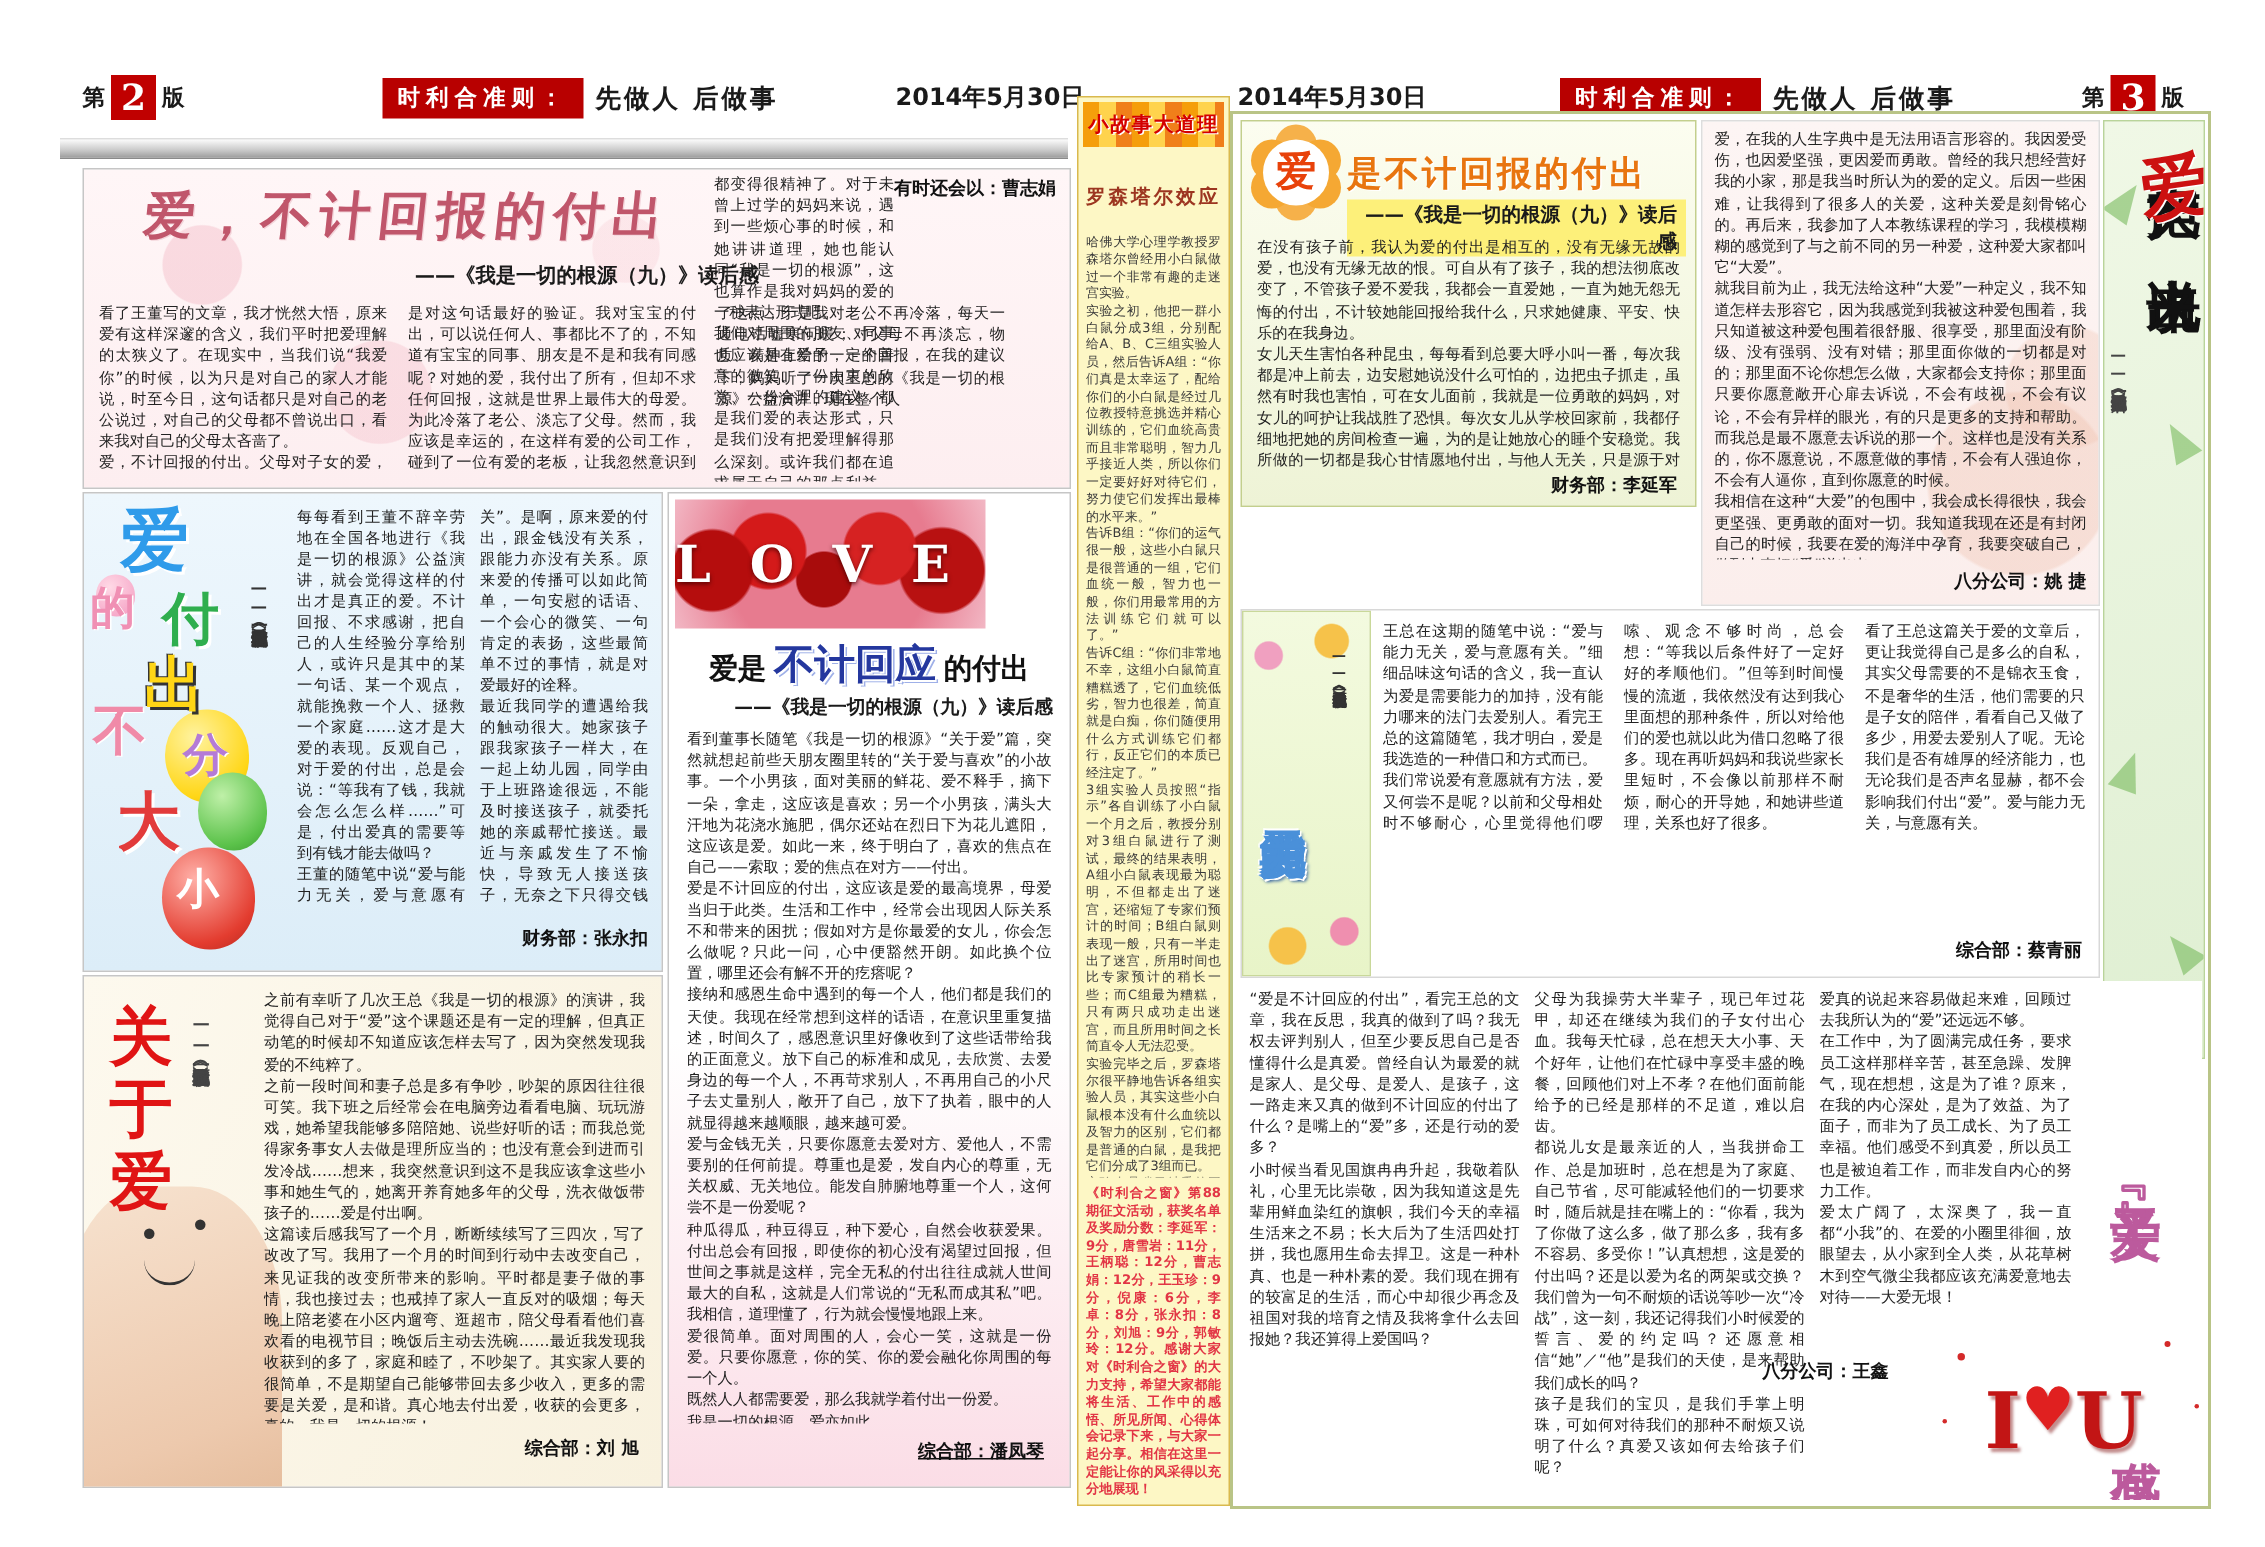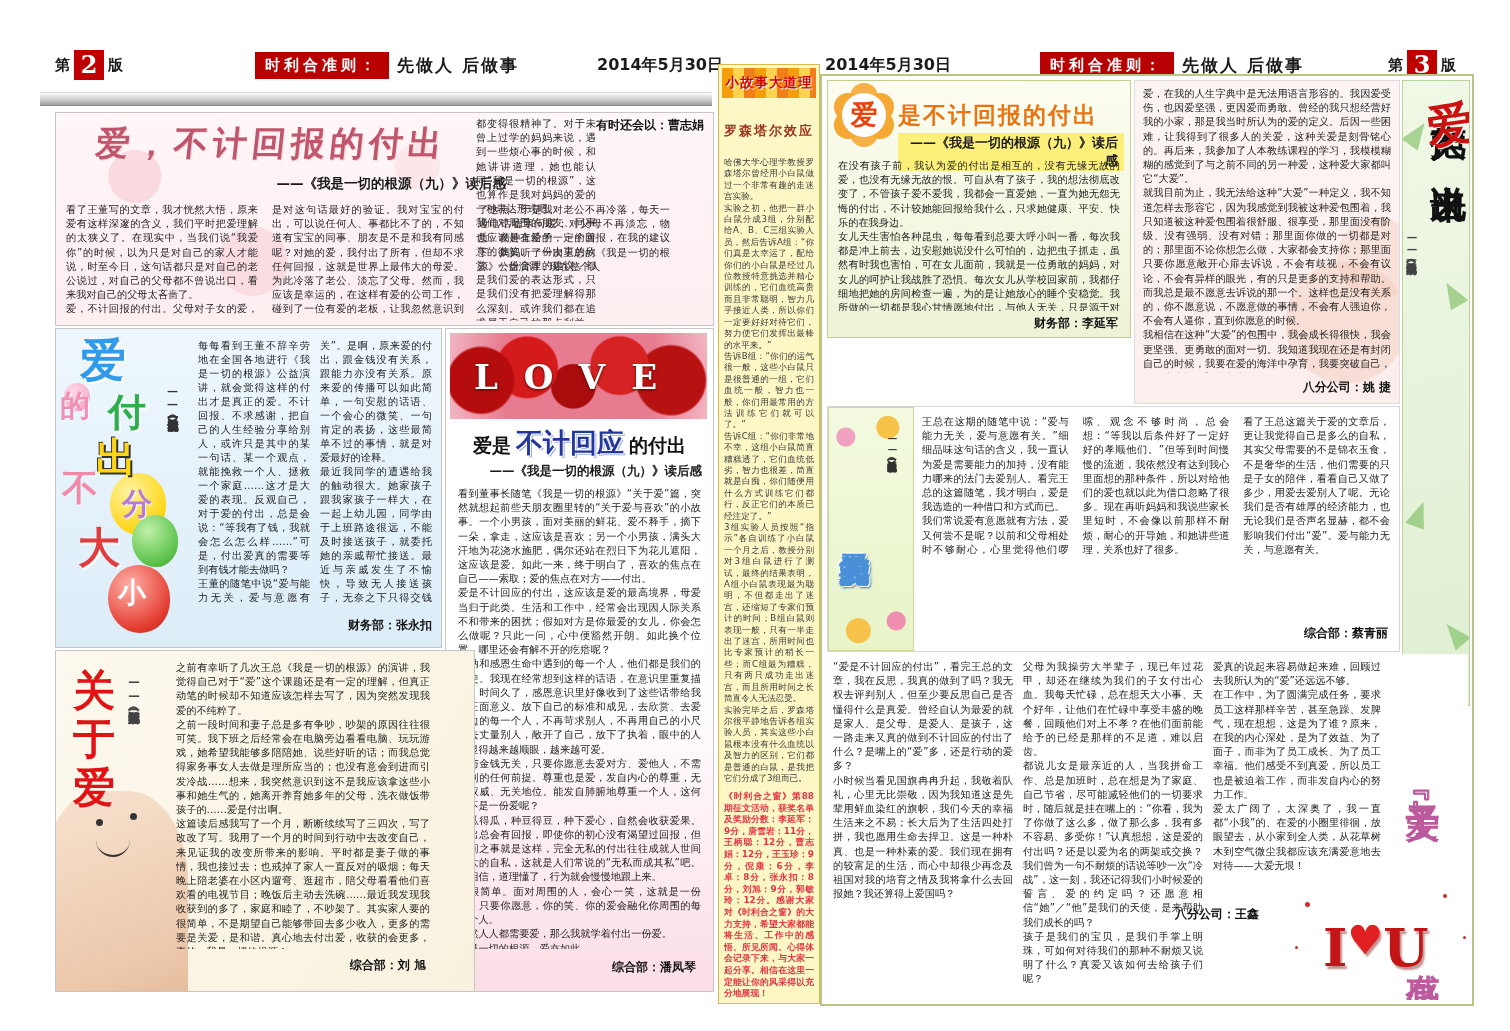--- a/index.html
+++ b/index.html
@@ -42,21 +42,21 @@
       radial-gradient(circle at 30% 40%,#d41a1a 0 16%,transparent 17%),
       radial-gradient(circle at 48% 62%,#a80c0c 0 15%,transparent 16%),
       radial-gradient(circle at 66% 38%,#d62222 0 16%,transparent 17%),
       radial-gradient(circle at 86% 55%,#b81111 0 15%,transparent 16%),
       radial-gradient(circle at 50% 50%,#e77b8f 0 60%,#f2b7c4);}
   .loveword{position:absolute;width:100%;text-align:center;color:#fff;font-family:"DejaVu Serif",serif;
             font-weight:bold;font-size:34px;letter-spacing:26px;text-shadow:0 1px 3px rgba(60,0,0,.8);}
   .a3-hl{font-size:27px;font-weight:bold;color:#24379e;text-shadow:1px 1px 0 #fff,-1px -1px 0 #fff,2px 2px 0 #9fb0e8;}
   .a3-tt{font-size:19px;font-weight:bold;color:#111;}
   
-  .a4{background:linear-gradient(120deg,#fdf9ee,#f8f1de);padding-left:33px;}
+  .a4{background:linear-gradient(120deg,#fdf9ee,#f8f1de);}
   .a4-title{font-size:42px;font-weight:bold;color:#e01414;line-height:1.15;text-align:center;}
   .finger{position:absolute;width:150px;height:230px;border-radius:60px 60px 0 0/110px 90px 0 0;
           background:linear-gradient(160deg,#f7e3d0,#edc9ad 70%,#e2b896);}
   .finger .eye{position:absolute;width:7px;height:7px;border-radius:50%;background:#333;}
   .finger .smile{position:absolute;width:34px;height:18px;border:2px solid #333;border-top:none;
                  border-left:none;border-right:none;border-radius:0 0 20px 20px;}
   
   .strip{position:absolute;background:#fdf7c5;border:1px solid #d9b94e;overflow:hidden;}
   .strip-hdr{background:repeating-linear-gradient(90deg,#f59e0b 0 11px,#ffd34d 11px 22px,#f07f1a 22px 33px);
              color:#d40000;font-weight:bold;font-size:13.5px;text-align:center;padding:6px 0;
@@ -162,38 +162,38 @@
     <span class="a2-ch" style="left:62px;top:250px;font-size:28px;color:#ffffff;">小</span>
     <span class="a2-ch" style="left:22px;top:198px;font-size:42px;color:#e23b3b;text-shadow:2px 2px 0 #fff;">大</span>
     <div class="abs vtext" style="left:108px;top:56px;height:246px;font-size:11px;font-weight:bold;color:#333;">——《我是一切的根源（九）》读后感</div>
     <div class="abs jt pre" style="left:142px;top:10px;width:234px;height:268px;column-count:2;column-gap:10px;font-size:10.2px;line-height:14px;overflow:hidden;">每每看到王董不辞辛劳地在全国各地进行《我是一切的根源》公益演讲，就会觉得这样的付出才是真正的爱。不计回报、不求感谢，把自己的人生经验分享给别人，或许只是其中的某一句话、某一个观点，就能挽救一个人、拯救一个家庭……这才是大爱的表现。反观自己，对于爱的付出，总是会说：“等我有了钱，我就会怎么怎么样……”可是，付出爱真的需要等到有钱才能去做吗？
 王董的随笔中说“爱与能力无关，爱与意愿有关”。是啊，原来爱的付出，跟金钱没有关系，跟能力亦没有关系。原来爱的传播可以如此简单，一句安慰的话语、一个会心的微笑、一句肯定的表扬，这些最简单不过的事情，就是对爱最好的诠释。
 最近我同学的遭遇给我的触动很大。她家孩子跟我家孩子一样大，在一起上幼儿园，同学由于上班路途很远，不能及时接送孩子，就委托她的亲戚帮忙接送。最近与亲戚发生了不愉快，导致无人接送孩子，无奈之下只得交钱让老师多看一会儿。这件事，不禁让我想到了自己，在公司上班已经七年半了，经历了结婚、生子，我却从没有因为孩子或者家庭的事情而为难过。感谢王总的大爱，感谢公司对我的照顾，给了我生活保障的同时，还让我的生活这么幸福！爱是可以传递的，我会把王总给我的爱带给身边的每个人，让越来越多的人受益！</div>
     <div class="abs byline" style="left:236px;top:288px;width:140px;">财务部：张永扣</div>
   </div>
 
   <div class="art a3" style="left:445px;top:328px;width:267px;height:662px;">
-    <div class="loveband" style="left:4px;top:4px;width:257px;height:86px;">
+    <div class="loveband" style="left:4px;top:4px;width:207px;height:86px;">
       <div class="loveword" style="top:24px;">LOVE</div>
     </div>
     <div class="abs" style="left:0;top:96px;width:267px;text-align:center;">
       <span class="a3-tt">爱是</span>
       <span class="a3-hl">不计回应</span>
       <span class="a3-tt">的付出</span>
     </div>
     <div class="abs" style="left:30px;top:134px;width:226px;text-align:right;font-weight:bold;font-size:12.5px;">——《我是一切的根源（九）》读后感</div>
     <div class="abs jt pre xs" style="left:12px;top:158px;width:243px;height:462px;overflow:hidden;">看到董事长随笔《我是一切的根源》“关于爱”篇，突然就想起前些天朋友圈里转的“关于爱与喜欢”的小故事。一个小男孩，面对美丽的鲜花、爱不释手，摘下一朵，拿走，这应该是喜欢；另一个小男孩，满头大汗地为花浇水施肥，偶尔还站在烈日下为花儿遮阳，这应该是爱。如此一来，终于明白了，喜欢的焦点在自己——索取；爱的焦点在对方——付出。
 爱是不计回应的付出，这应该是爱的最高境界，母爱当归于此类。生活和工作中，经常会出现因人际关系不和带来的困扰；假如对方是你最爱的女儿，你会怎么做呢？只此一问，心中便豁然开朗。如此换个位置，哪里还会有解不开的疙瘩呢？
 接纳和感恩生命中遇到的每一个人，他们都是我们的天使。我现在经常想到这样的话语，在意识里重复描述，时间久了，感恩意识里好像收到了这些话带给我的正面意义。放下自己的标准和成见，去欣赏、去爱身边的每一个人，不再苛求别人，不再用自己的小尺子去丈量别人，敞开了自己，放下了执着，眼中的人就显得越来越顺眼，越来越可爱。
 爱与金钱无关，只要你愿意去爱对方、爱他人，不需要别的任何前提。尊重也是爱，发自内心的尊重，无关权威、无关地位。能发自肺腑地尊重一个人，这何尝不是一份爱呢？
 种瓜得瓜，种豆得豆，种下爱心，自然会收获爱果。付出总会有回报，即使你的初心没有渴望过回报，但世间之事就是这样，完全无私的付出往往成就人世间最大的自私，这就是人们常说的“无私而成其私”吧。我相信，道理懂了，行为就会慢慢地跟上来。
 爱很简单。面对周围的人，会心一笑，这就是一份爱。只要你愿意，你的笑、你的爱会融化你周围的每一个人。
 既然人人都需要爱，那么我就学着付出一份爱。
 我是一切的根源。爱亦如此。</div>
-    <div class="abs byline" style="left:100px;top:630px;width:150px;">综合部：潘凤琴</div>
+    <div class="abs byline" style="left:100px;top:630px;width:150px;text-decoration:underline;">综合部：潘凤琴</div>
   </div>
 
   <div class="art a4" style="left:55px;top:650px;width:385px;height:340px;">
     <div class="finger" style="left:-18px;top:140px;">
       <span class="eye" style="left:58px;top:28px;"></span>
       <span class="eye" style="left:92px;top:22px;"></span>
       <span class="smile" style="left:58px;top:46px;"></span>
     </div>
     <div class="abs a4-title pre" style="left:12px;top:16px;width:52px;">关于爱</div>
     <div class="abs vtext" style="left:70px;top:24px;height:290px;font-size:11.5px;font-weight:bold;color:#444;">——《我是一切的根源（九）》读后感</div>

